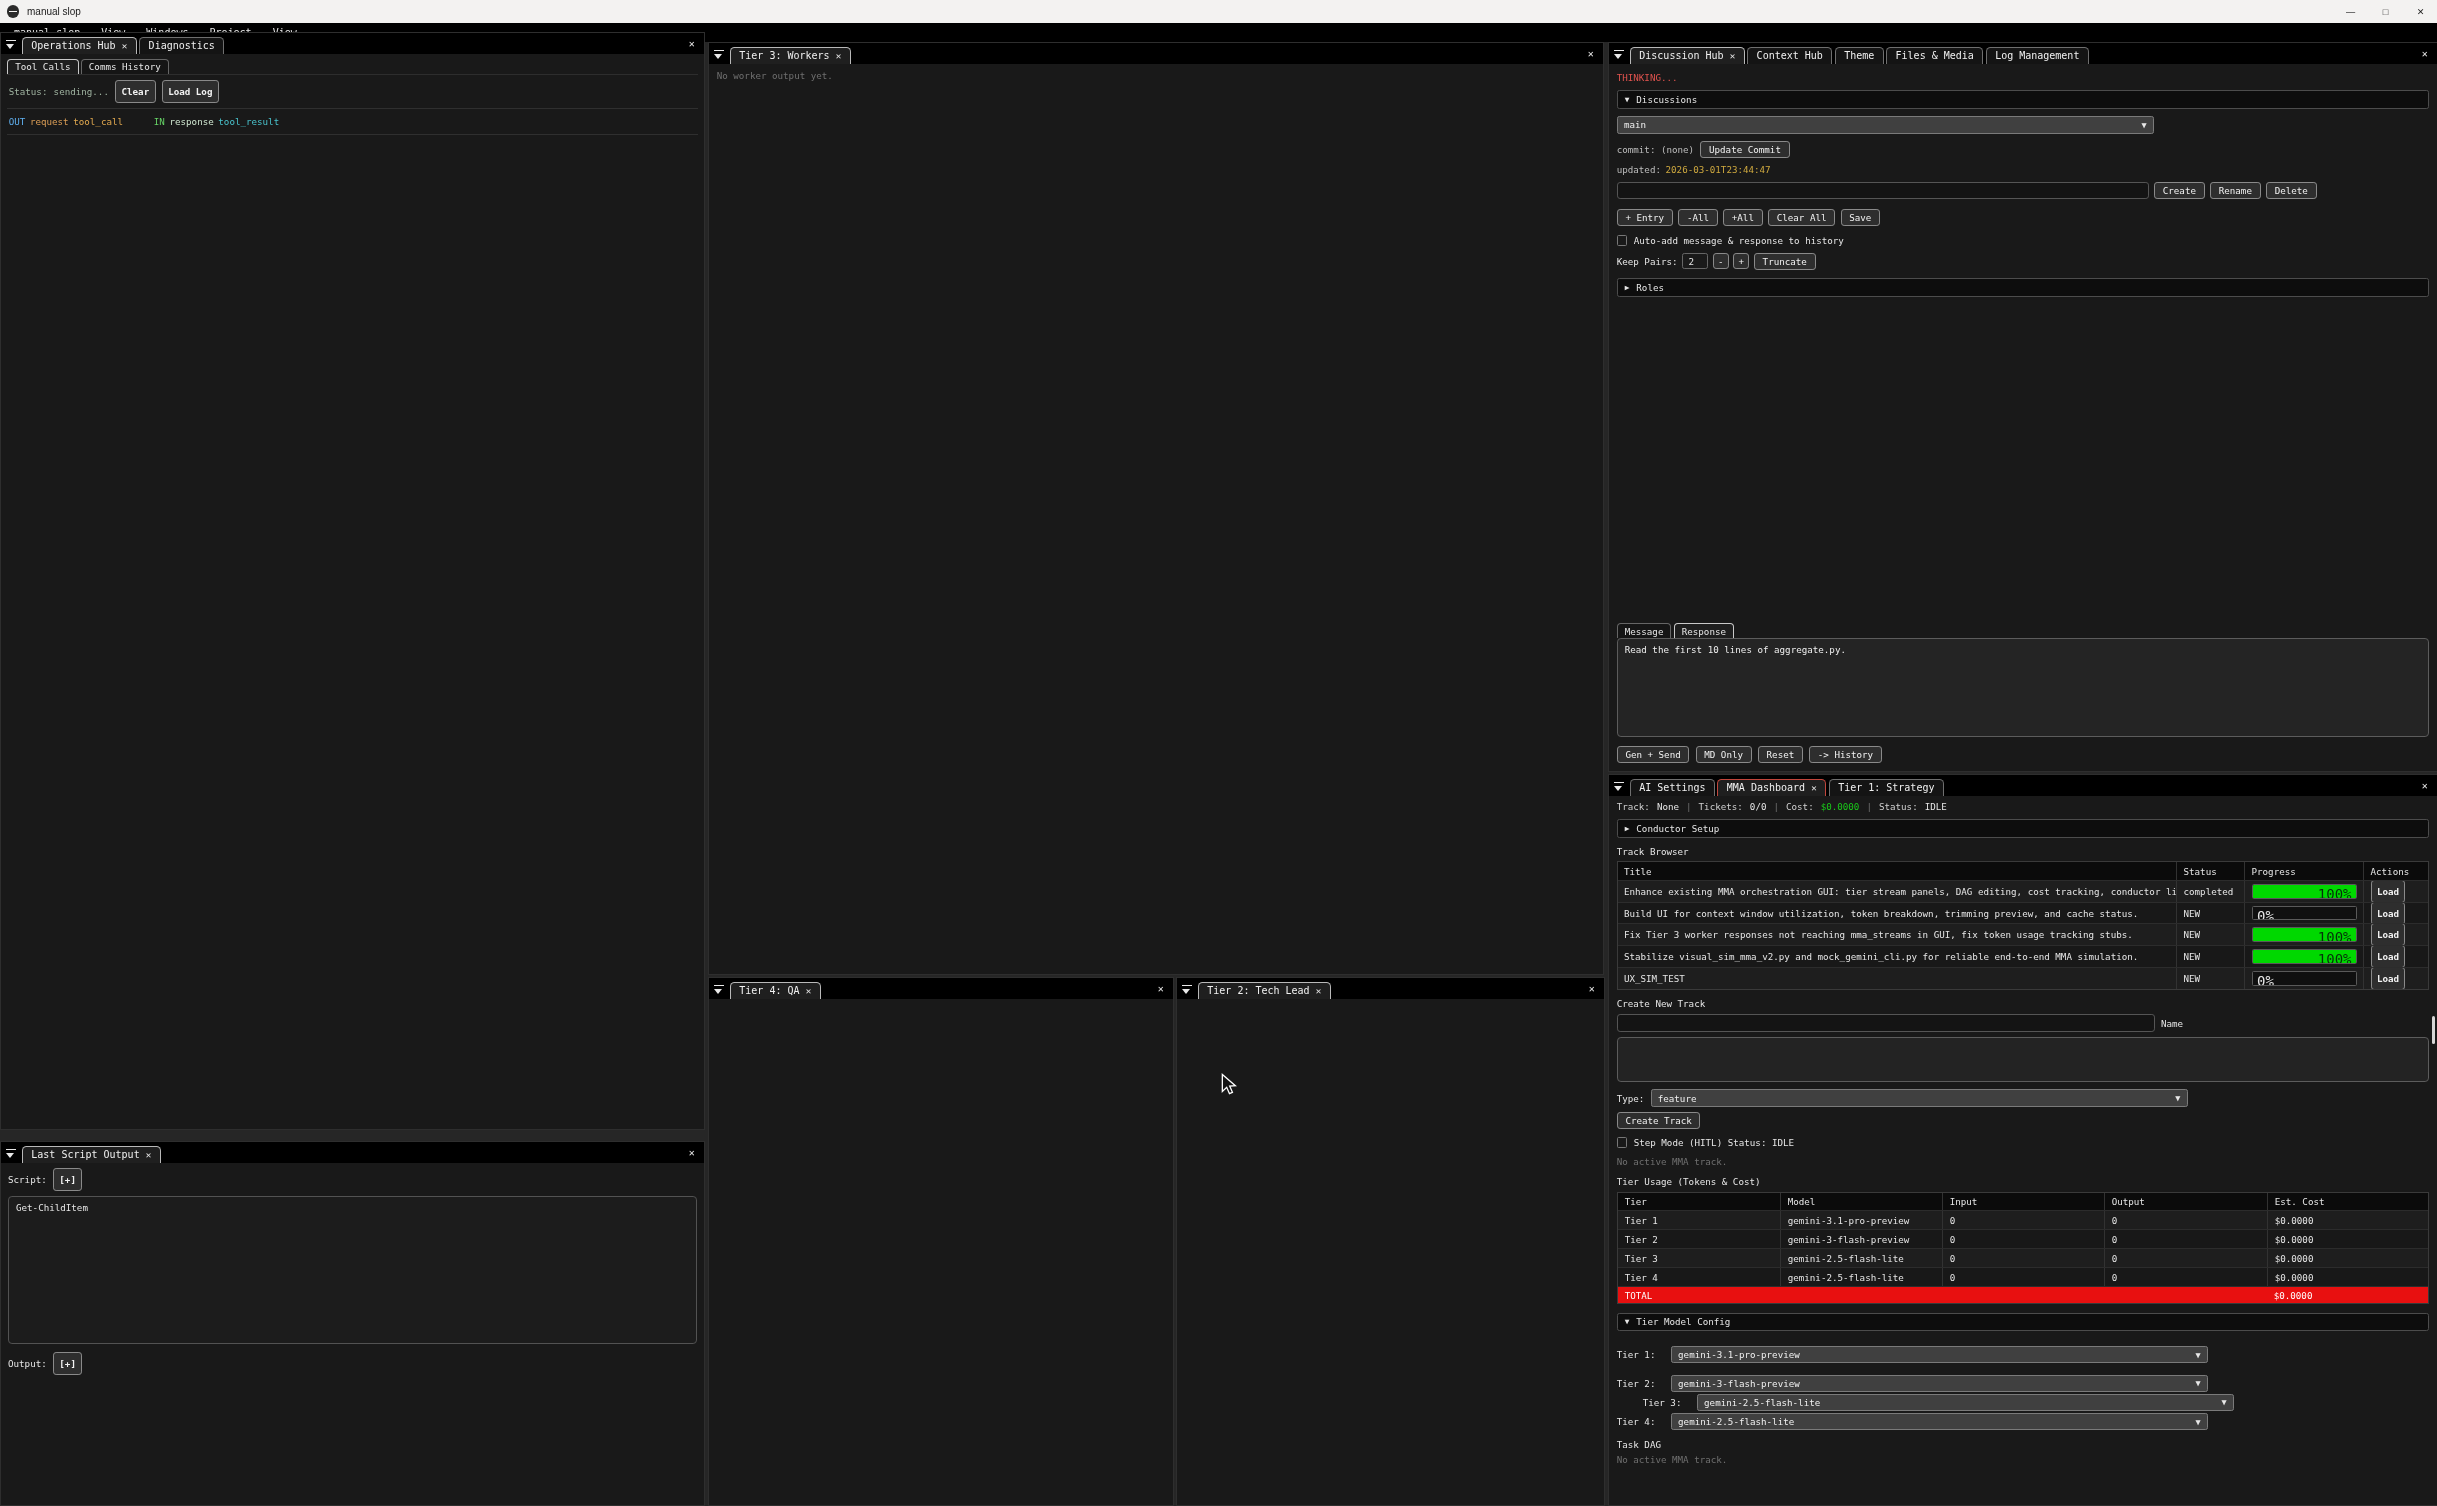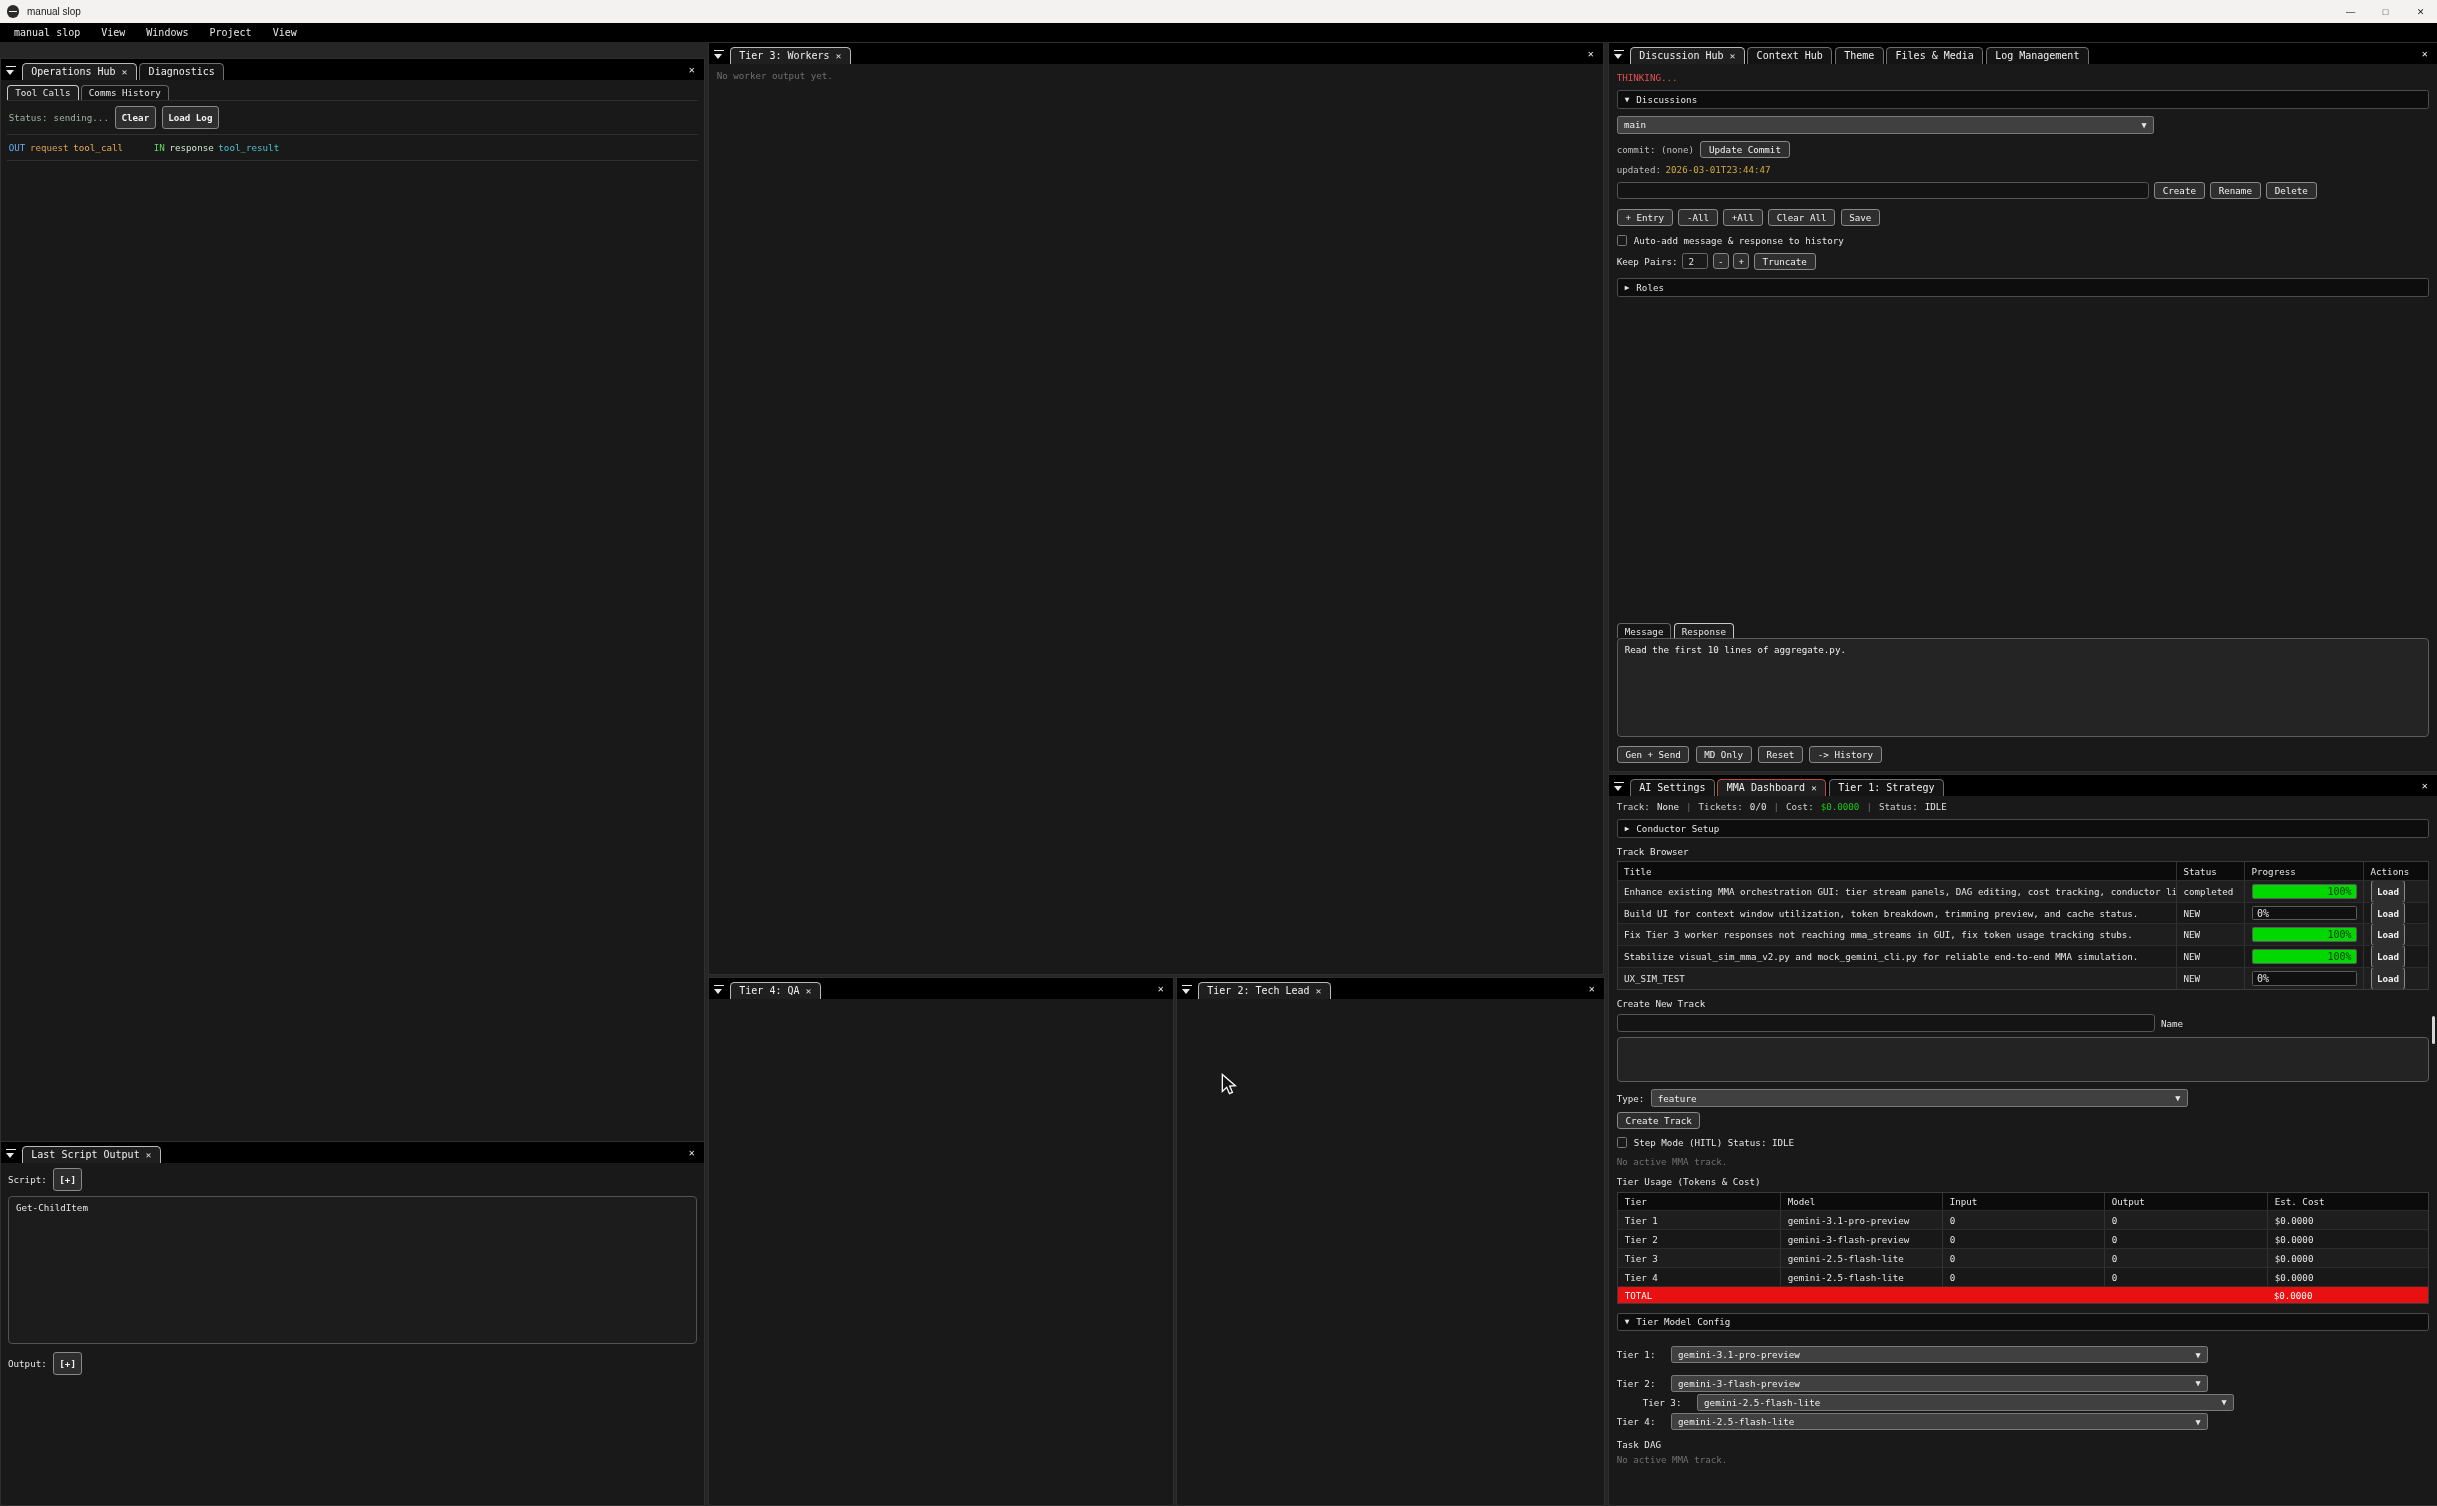--- a/index.html
+++ b/index.html
@@ -67,21 +67,21 @@
   .cell { padding:0 6.2px; overflow:hidden; white-space:nowrap; border-left:0.8px solid #323232; height:100%;
     display:flex; align-items:center; }
   .cell:first-child { border-left:none; }
   .c-title { flex:1; }
   .c-status { width:68px; flex:none; }
   .c-prog { width:119px; flex:none; }
   .c-act { width:65px; flex:none; }
   .pbar { position:relative; height:14.6px; width:100%; border:0.8px solid #5a5a5a; background:#101010;
     border-radius:1.5px; overflow:hidden; }
   .pfill { position:absolute; left:0; top:0; bottom:0; }
-  .plabel { position:absolute; top:1px; font-size:10px; }
+  .plabel { position:absolute; top:1px; font-size:14px; }
   .lab-full { right:4.6px; color:#05320a; }
   .lab-empty { left:4.6px; color:#e8e8e8; }
 
   .ucell { height:100%; display:flex; align-items:center; padding:0 7px; border-left:0.8px solid #323232;
     overflow:hidden; white-space:nowrap; }
   .ucell:first-child { border-left:none; }
   .u1{width:162px;flex:none} .u2{width:162px;flex:none} .u3{width:162px;flex:none} .u4{width:163px;flex:none}
   .u5{flex:1}
   .urow { display:flex; height:19px; border-bottom:0.8px solid #2c2c2c; align-items:center; }
   .urow:nth-child(even){ background:#1e1e1e; } .urow:nth-child(odd){ background:#181818; }
@@ -114,21 +114,21 @@
 </div>
 
 <div class="menubar">
   <span>manual slop</span>
   <span>View</span>
   <span>Windows</span>
   <span>Project</span>
   <span>View</span>
 </div>
 
-<div class="panel" style="left:0;top:58px;width:705px;height:1098px;">
+<div class="panel" style="left:0;top:32px;width:705px;height:1098px;">
   <div class="tabbar">
     <span class="dock"></span>
     <div class="tab active">
       <span>Operations Hub</span>
       <span class="tabx">✕</span>
     </div>
     <div class="tab">
       <span>Diagnostics</span>
     </div>
     <span class="panelx">✕</span>

